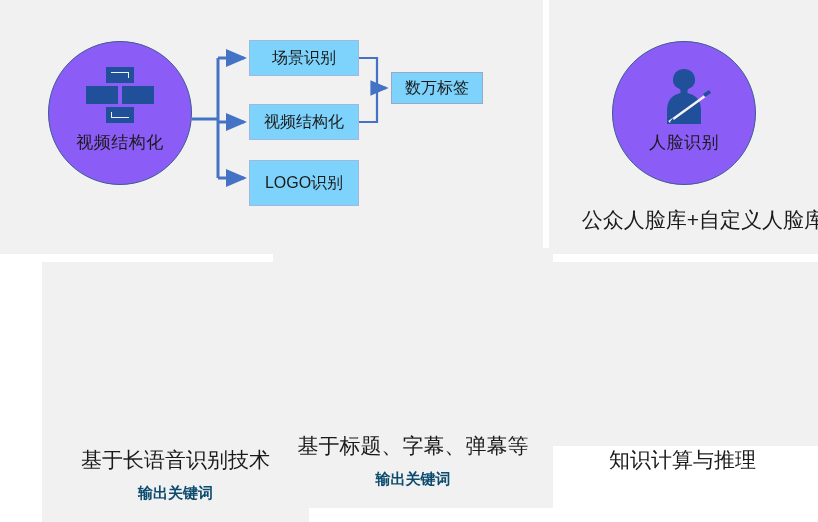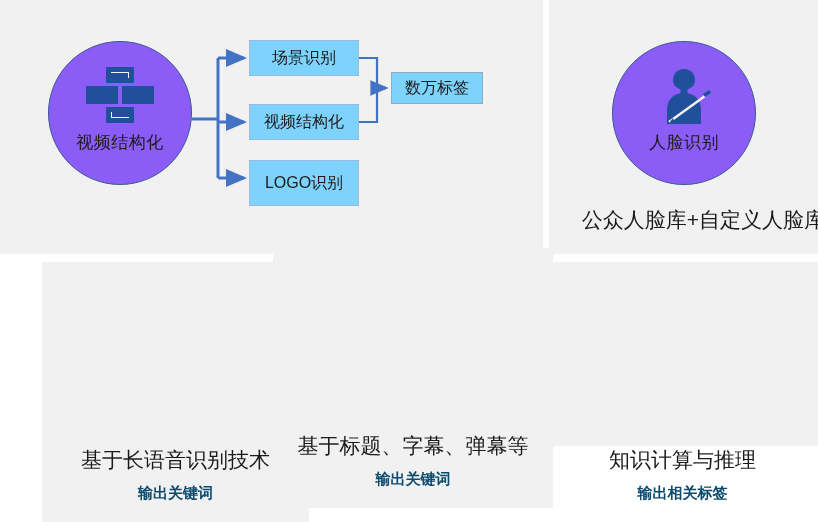--- a/index.html
+++ b/index.html
@@ -204,16 +204,15 @@
 
   <div class="panel" id="panel-text">
 
     <div class="caption-main">基于标题、字幕、弹幕等</div>
     <div class="caption-sub">输出关键词</div>
   </div>
 
   <div class="panel" id="panel-knowledge">
 
     <div class="caption-main">知识计算与推理</div>
-    <div class="caption-sub">输出相关标签</div>
   </div>
 
 </div>
 
 </body></html>

